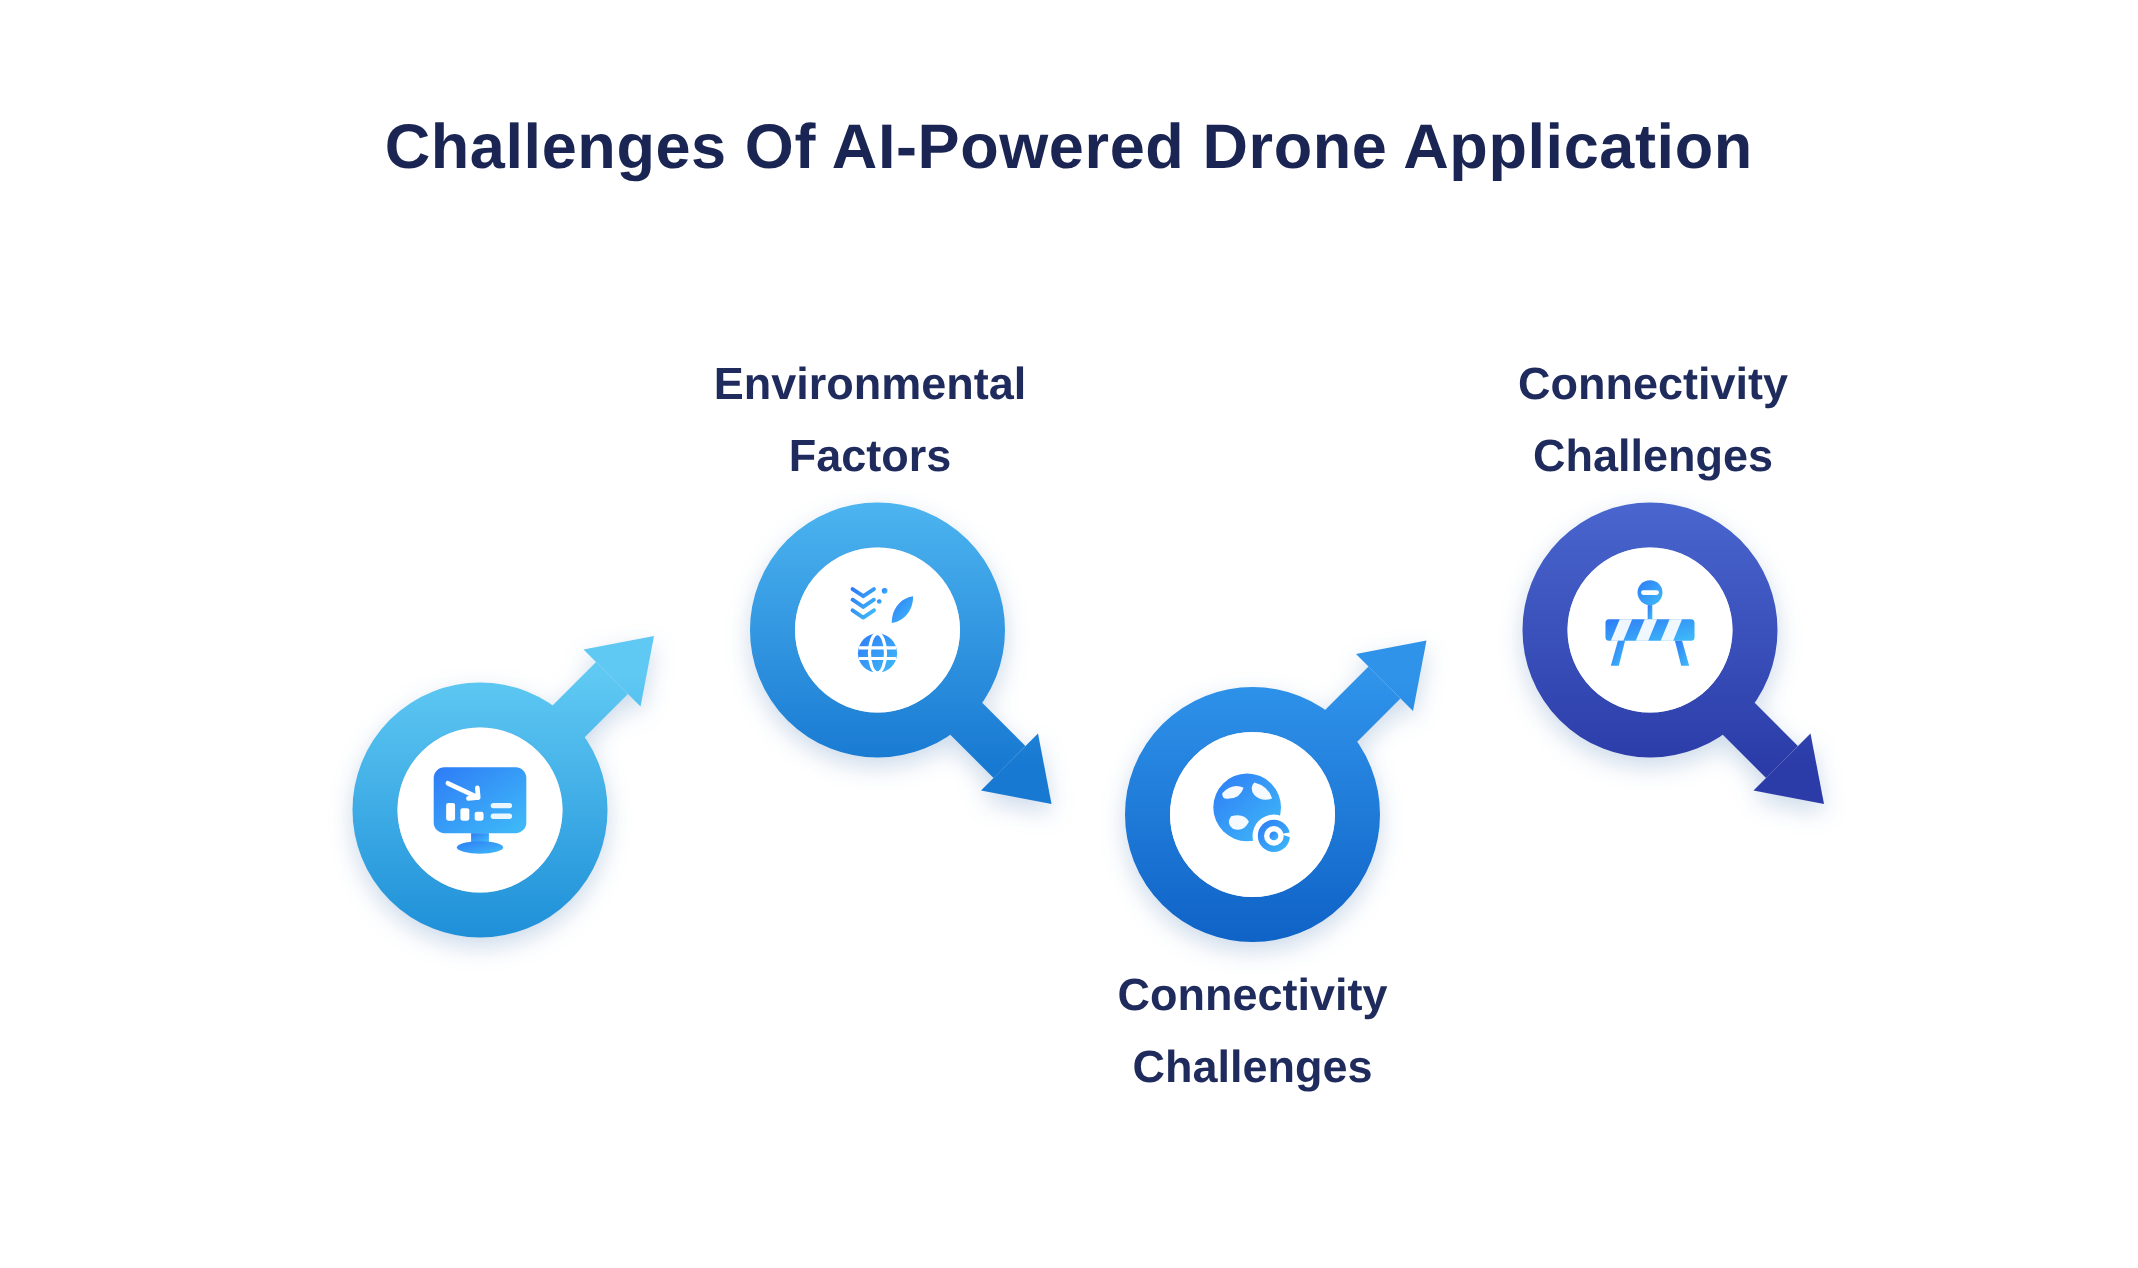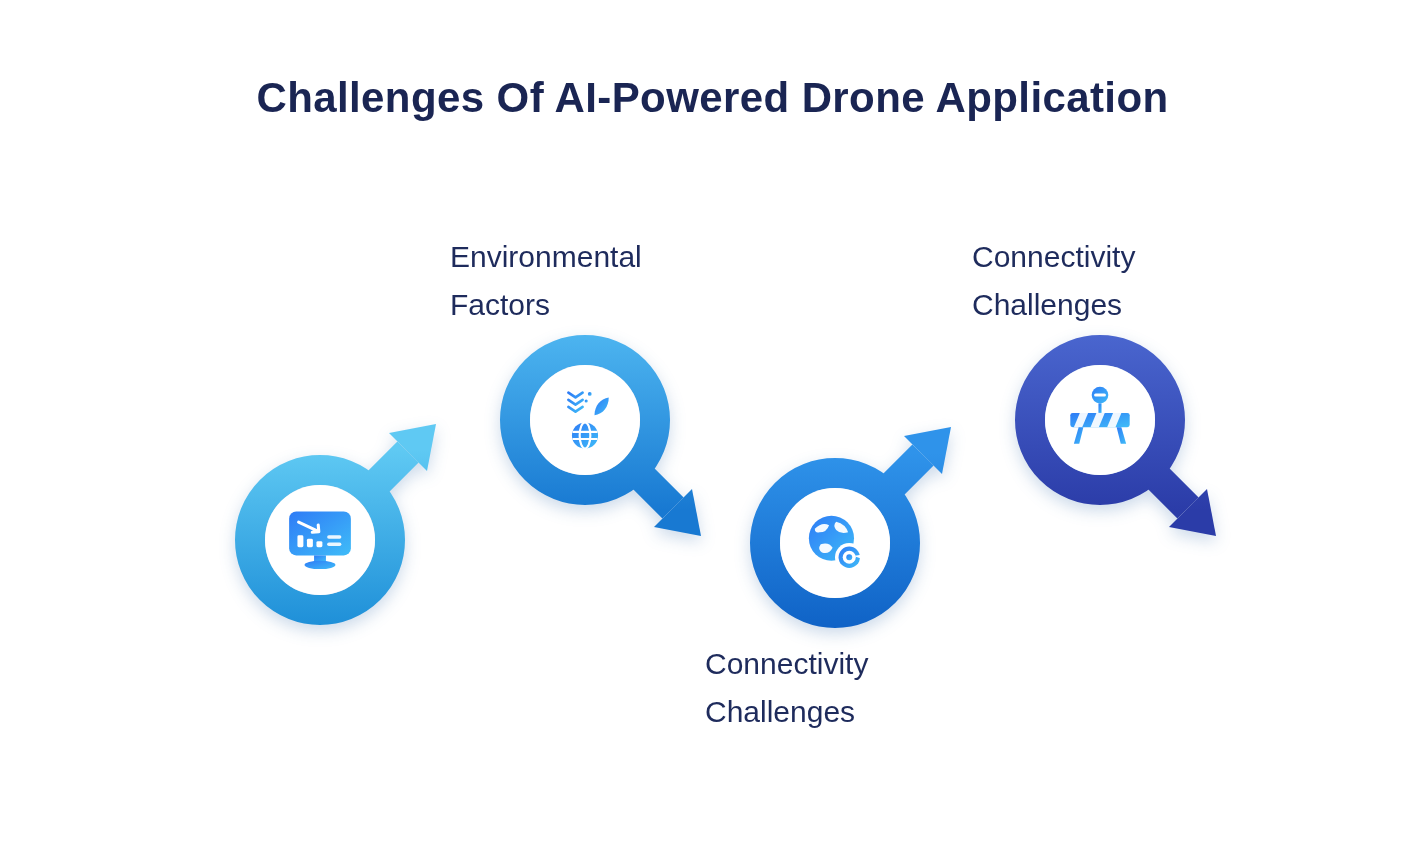--- a/index.html
+++ b/index.html
@@ -25,22 +25,22 @@
 
   .icon-wrap {
     position: absolute; left: 100px; width: 96px; height: 96px;
     transform: translate(-50%, -50%);
     display: flex; align-items: center; justify-content: center;
   }
   .badge.up .icon-wrap { top: 118px; }
   .badge.down .icon-wrap { top: 92px; }
 
   .label {
-    position: absolute; width: 260px; 
-    font-size: 30px; font-weight: 400; line-height: 48px;
+    position: absolute; width: 260px; text-align: center;
+    font-size: 30px; font-weight: 700; line-height: 48px;
     color: var(--label-color, #1E2B5C);
   }
 
   #badge1 { left: 220px;  top: 422px; }
   #badge2 { left: 485px;  top: 328px; }
   #badge3 { left: 735px;  top: 425px; }
   #badge4 { left: 1000px; top: 328px; }
 
   #label1 { left: 178px; top: 640px; }
   #label2 { left: 450px; top: 233px; }

